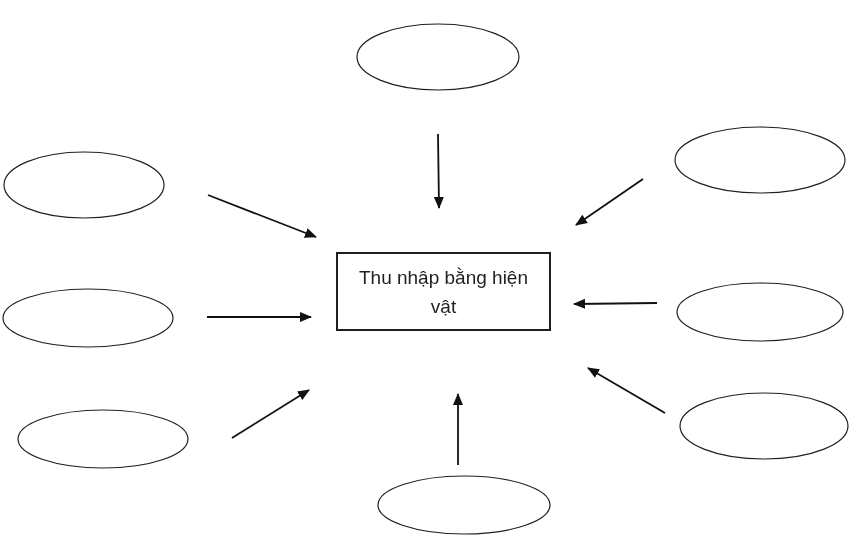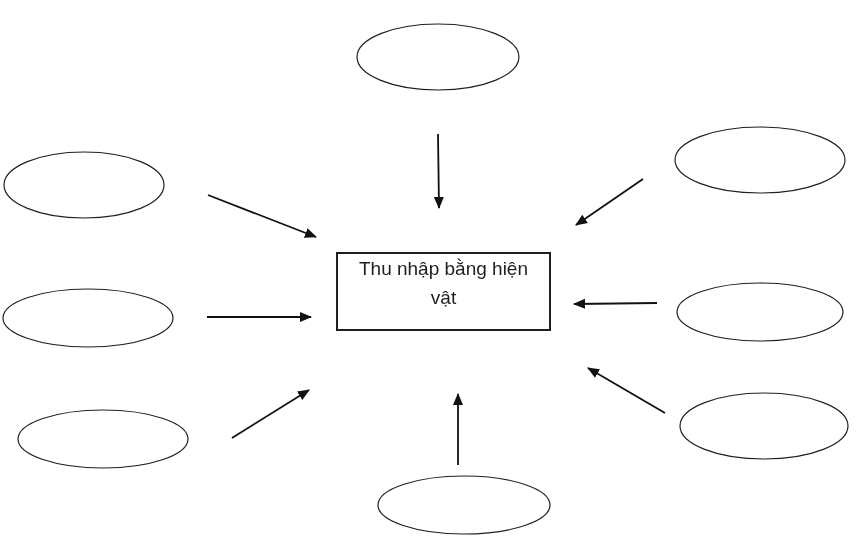--- a/index.html
+++ b/index.html
@@ -24,20 +24,21 @@
   .center-box {
     position: absolute;
     left: 336px;
     top: 252px;
     width: 215px;
     height: 79px;
     box-sizing: border-box;
     border: 2px solid #1f1f1f;
     background: #ffffff;
     display: flex;
+    align-items: center;
     justify-content: center;
   }
   .center-label {
     width: 186px;
     text-align: center;
     font-size: 19px;
     line-height: 29px;
     color: #1f1f1f;
   }
 </style>

